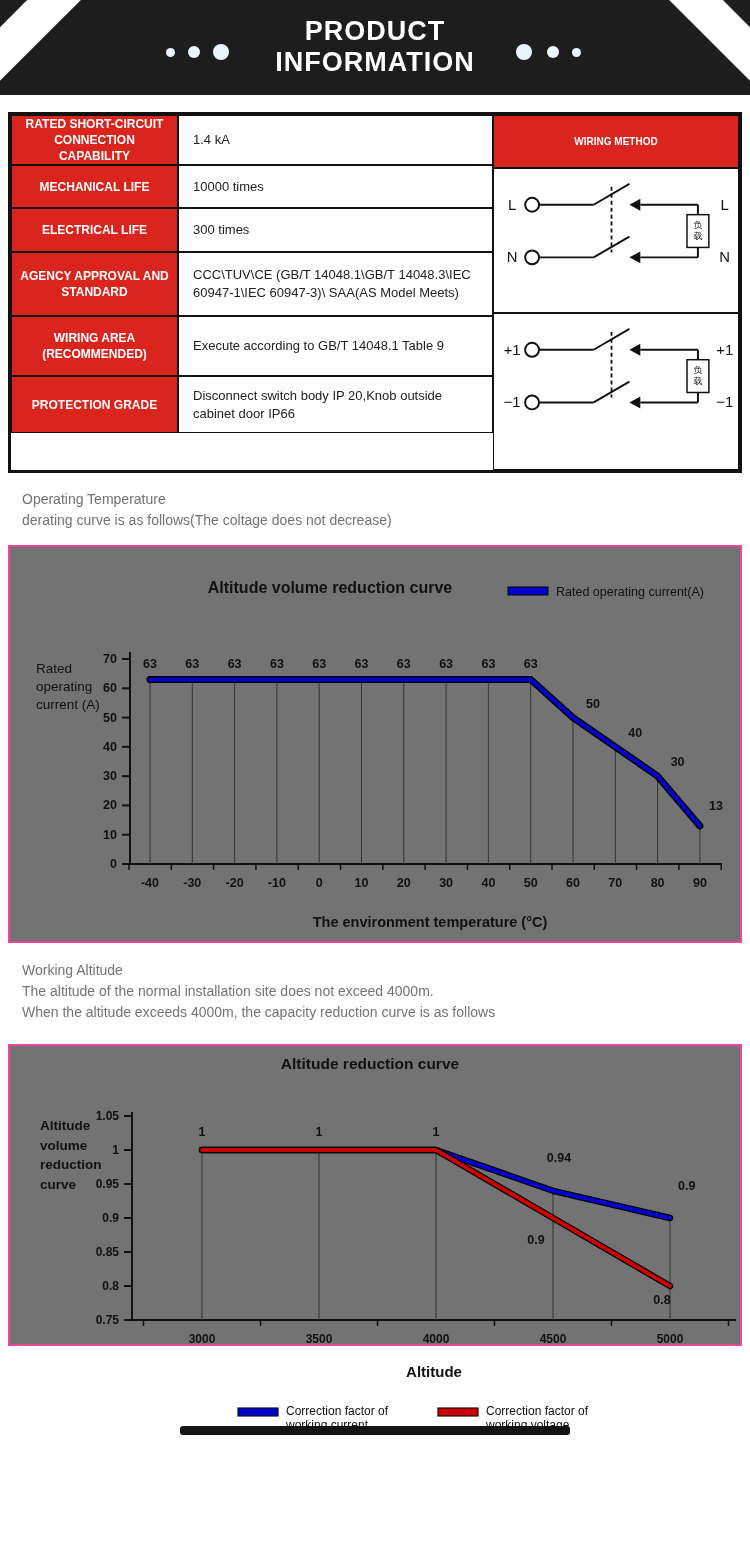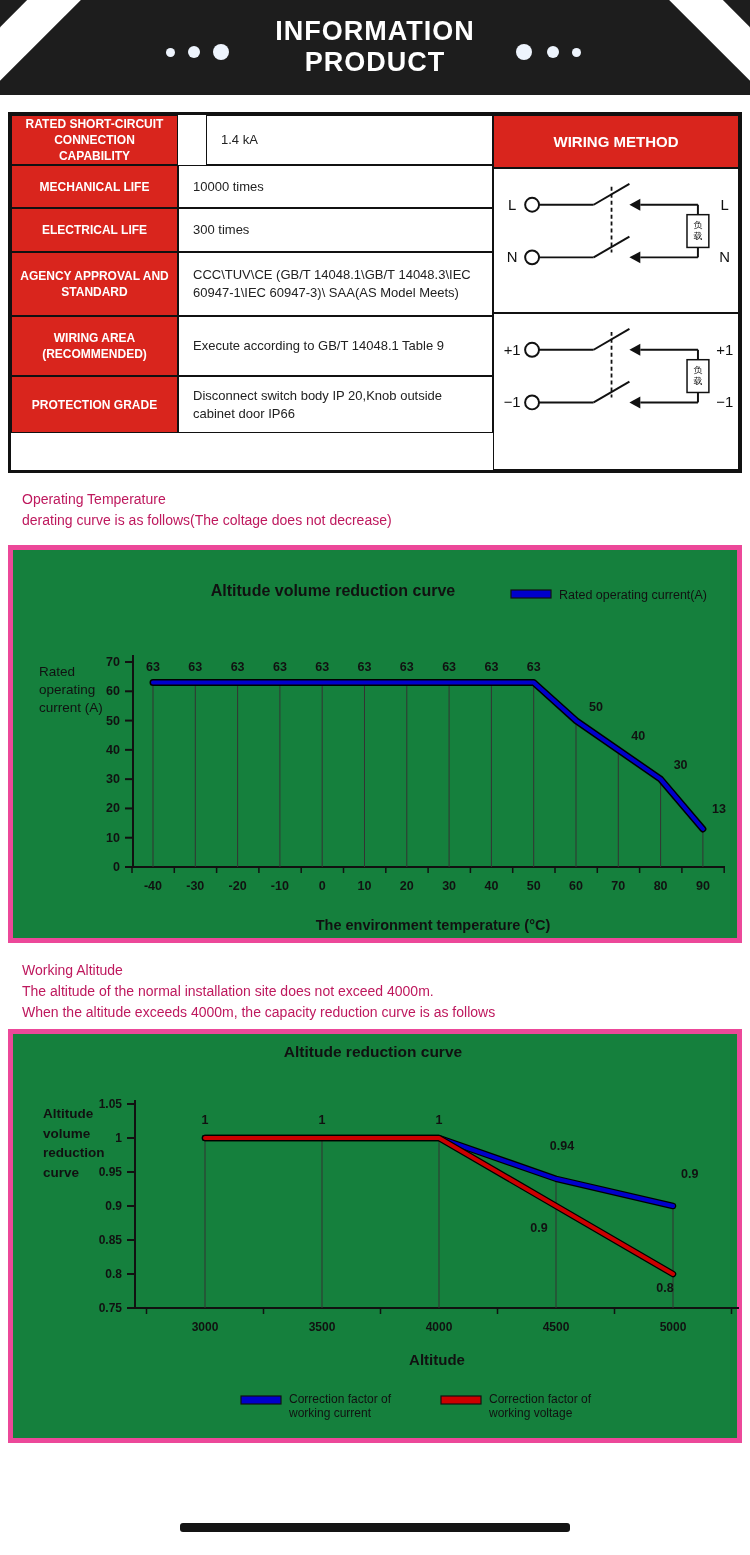--- a/index.html
+++ b/index.html
@@ -17,58 +17,58 @@
   
   .spec-table { display:flex; border:3px solid #111; margin:17px 8px 0; }
   .spec-left { width:487px; display:flex; flex-direction:column; }
   .spec-row { display:flex; }
   .spec-label { width:167px; background:#d9251d; color:#fff; font-weight:bold; font-size:12px;
                 display:flex; align-items:center; justify-content:center; text-align:center;
                 padding:2px 8px; border:1.5px solid #111; line-height:16px; }
   .spec-value { flex:1; font-size:13px; color:#222; display:flex; align-items:center;
                 padding:2px 14px; border:1.5px solid #111; line-height:18px; }
   .spec-right { width:247px; display:flex; flex-direction:column; }
-  .wiring-header { height:53px; background:#d9251d; color:#fff; font-weight:bold; font-size:15px;
+  .wiring-header { height:53px; background:#d9251d; color:#fff; font-weight:bold; font-size:10px;
                    display:flex; align-items:center; justify-content:center; border:1.5px solid #111; }
   .wiring-cell { border:1.5px solid #111; background:#fff; }
 
   
-  .text-section { margin:16px 0 0 22px; font-size:14px; color:#be185d; line-height:21px; }
-
-  
-  .chart-box { border:5px solid #ec4899; margin:0 8px; background:#15803d; }
+  .text-section { margin:16px 0 0 22px; font-size:14px; color:#737373; line-height:21px; }
+
+  
+  .chart-box { border:2px solid #ec4899; margin:0 8px; background:#737373; }
   #chart1-box { margin-top:14px; height:398px; }
-  #chart2-box { margin-top:6px; height:414px; }
+  #chart2-box { margin-top:21px; height:302px; }
   svg text { font-family:"Liberation Sans", sans-serif; fill:#111; }
 
   
   .footer-bar { width:390px; height:9px; background:#141414; border-radius:3px;
                 margin:80px 0 6px 180px; }
 </style>
 </head>
 <body>
 
 <header class="hdr">
   <div class="stripe l"></div>
   <div class="stripe r"></div>
   <span class="dot" style="left:166px;top:48px;width:9px;height:9px;"></span>
   <span class="dot" style="left:188px;top:46px;width:12px;height:12px;"></span>
   <span class="dot" style="left:213px;top:44px;width:16px;height:16px;"></span>
   <span class="dot" style="left:516px;top:44px;width:16px;height:16px;"></span>
   <span class="dot" style="left:547px;top:46px;width:12px;height:12px;"></span>
   <span class="dot" style="left:572px;top:48px;width:9px;height:9px;"></span>
   <div class="hdr-title">
+    <div>PRODUCT</div>
     <div>INFORMATION</div>
-    <div>PRODUCT</div>
   </div>
 </header>
 
 <div class="spec-table">
   <div class="spec-left" id="spec-rows">
-      <div class="spec-row" style="height: 50px; gap: 28px;">
+      <div class="spec-row" style="height: 50px;">
         <div class="spec-label">RATED SHORT-CIRCUIT CONNECTION CAPABILITY</div>
         <div class="spec-value">1.4 kA</div>
       </div>
       <div class="spec-row" style="height: 43px;">
         <div class="spec-label">MECHANICAL LIFE</div>
         <div class="spec-value">10000 times</div>
       </div>
       <div class="spec-row" style="height: 44px;">
         <div class="spec-label">ELECTRICAL LIFE</div>
         <div class="spec-value">300 times</div>

